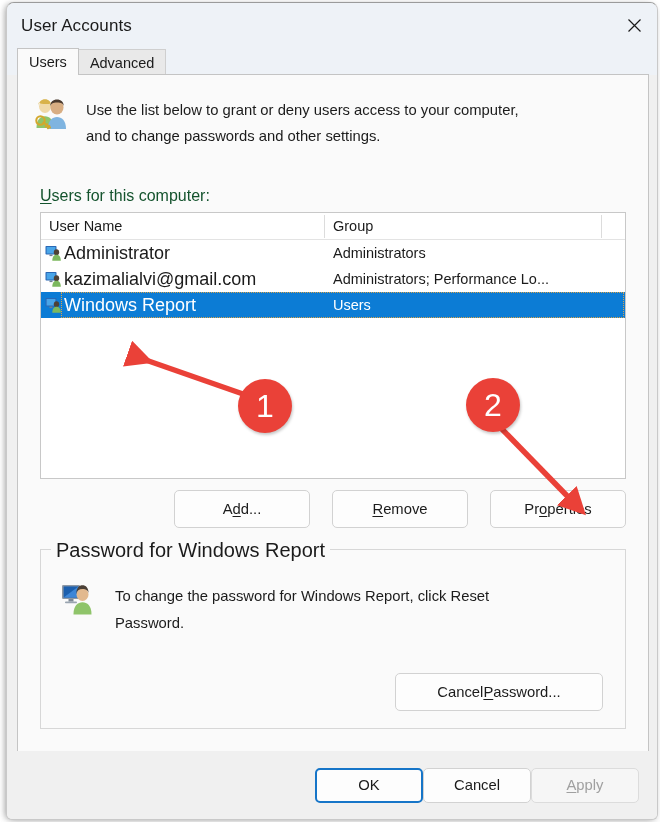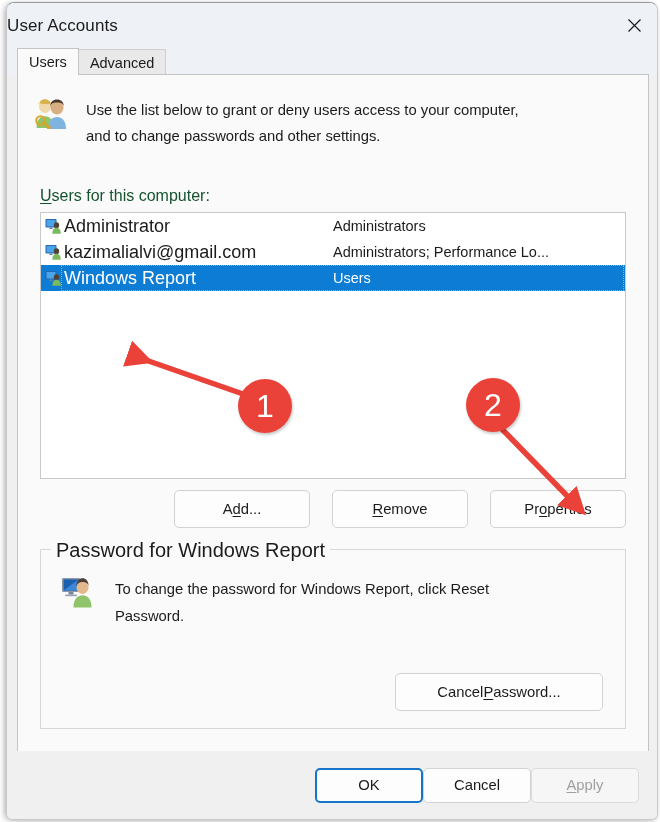--- a/index.html
+++ b/index.html
@@ -32,20 +32,21 @@
   }
 
   
   .titlebar {
     position: absolute; left: 0; top: 0;
     width: 100%; height: 45px;
     background: #eef2f7;
     display: flex; align-items: center;
   }
   .titlebar-text {
+    margin-left: 14px;
     font-size: 17px;
     color: #1b1b1b;
     letter-spacing: .1px;
     white-space: nowrap;
   }
   .close-btn {
     position: absolute; right: 0; top: 0;
     width: 46px; height: 45px;
     display: flex; align-items: center; justify-content: center;
     cursor: pointer;
@@ -198,21 +199,21 @@
     border: 1px solid #d7d7d7;
   }
   .groupbox-legend {
     position: absolute; left: 10px; top: -11px;
     background: #fafafa;
     padding: 0 5px;
     font-size: 20px; color: #1b1b1b;
     white-space: nowrap;
   }
   .gb-body {
-    position: absolute; left: 20px; top: 26px;
+    position: absolute; left: 20px; top: 33px;
     display: flex; gap: 20px;
   }
   .gb-text {
     font-size: 14.8px; color: #1b1b1b;
     line-height: 27px; max-width: 400px;
   }
   .gb-btnrow {
     position: absolute; right: 22px; bottom: 17px;
   }
   .btn.wide { min-width: 208px; }
@@ -293,20 +294,29 @@
         </svg>
         <div class="intro-text">
           <div>Use the list below to grant or deny users access to your computer,</div>
           <div>and to change passwords and other settings.</div>
         </div>
       </div>
 
       <div class="list-label"><span class="accel">U</span><span>sers for this computer:</span></div>
 
       <div class="listview">
+        <div class="lv-header">
+          <div class="lv-head-cell c1">
+            <span>User Name</span>
+          </div>
+          <div class="lv-head-cell c2">
+            <span>Group</span>
+          </div>
+          <div class="lv-head-cell c3"></div>
+        </div>
 
         <div class="lv-row">
           <div class="lv-name-wrap">
             <svg class="icon-small" viewBox="0 0 17 16">
               <rect x="0.5" y="1" width="11" height="8.5" rx="0.8" fill="#2a68b5"></rect>
               <rect x="1.6" y="2" width="8.8" height="6.5" fill="#49a5e8"></rect>
               <rect x="4.5" y="9.5" width="3" height="1.6" fill="#6f7f92"></rect>
               <ellipse cx="11.5" cy="7.2" rx="2.7" ry="2.9" fill="#4e4136"></ellipse>
               <path d="M7.3 15.8 C7.3 11.4 9.2 9.8 11.5 9.8 C13.8 9.8 15.8 11.4 15.8 15.8 Z" fill="#7cb85e"></path>
             </svg>

